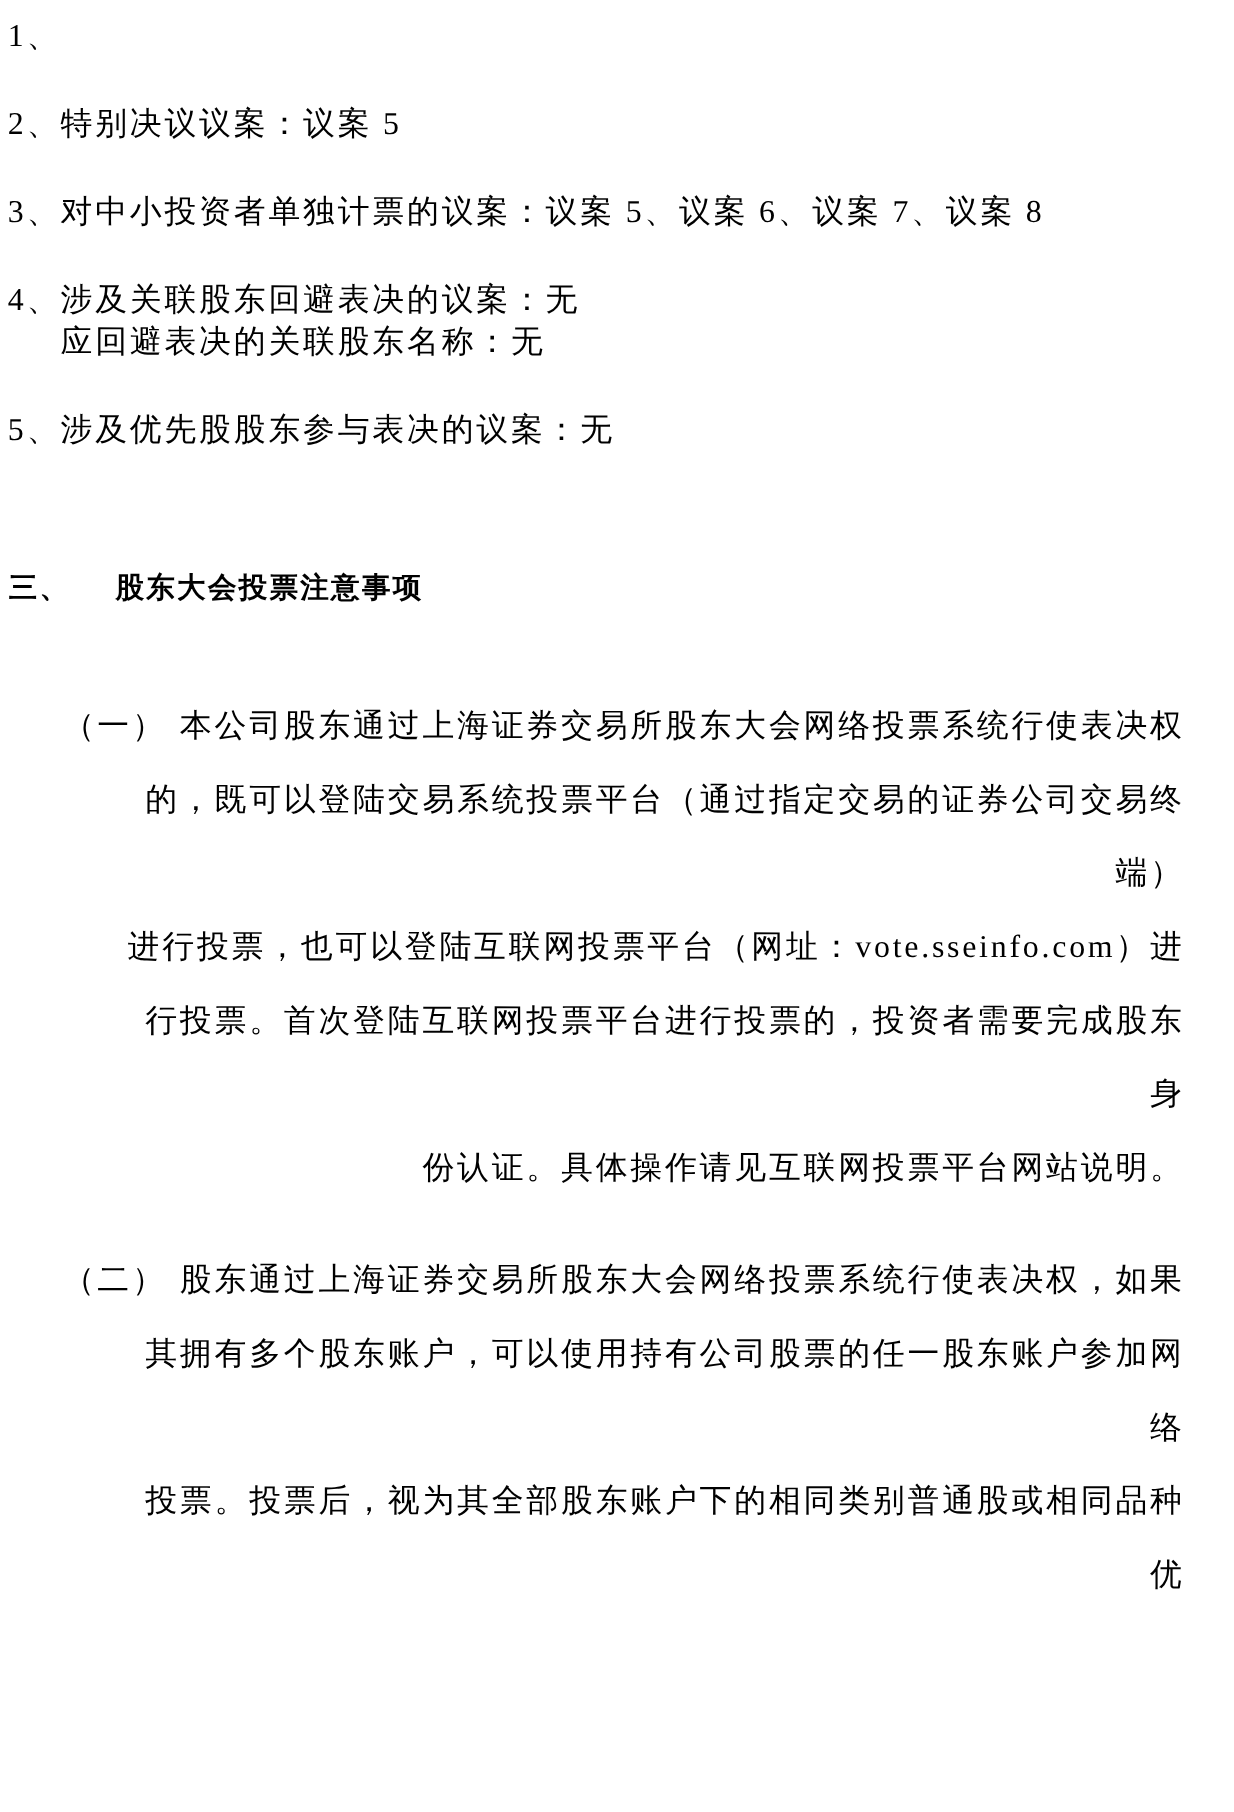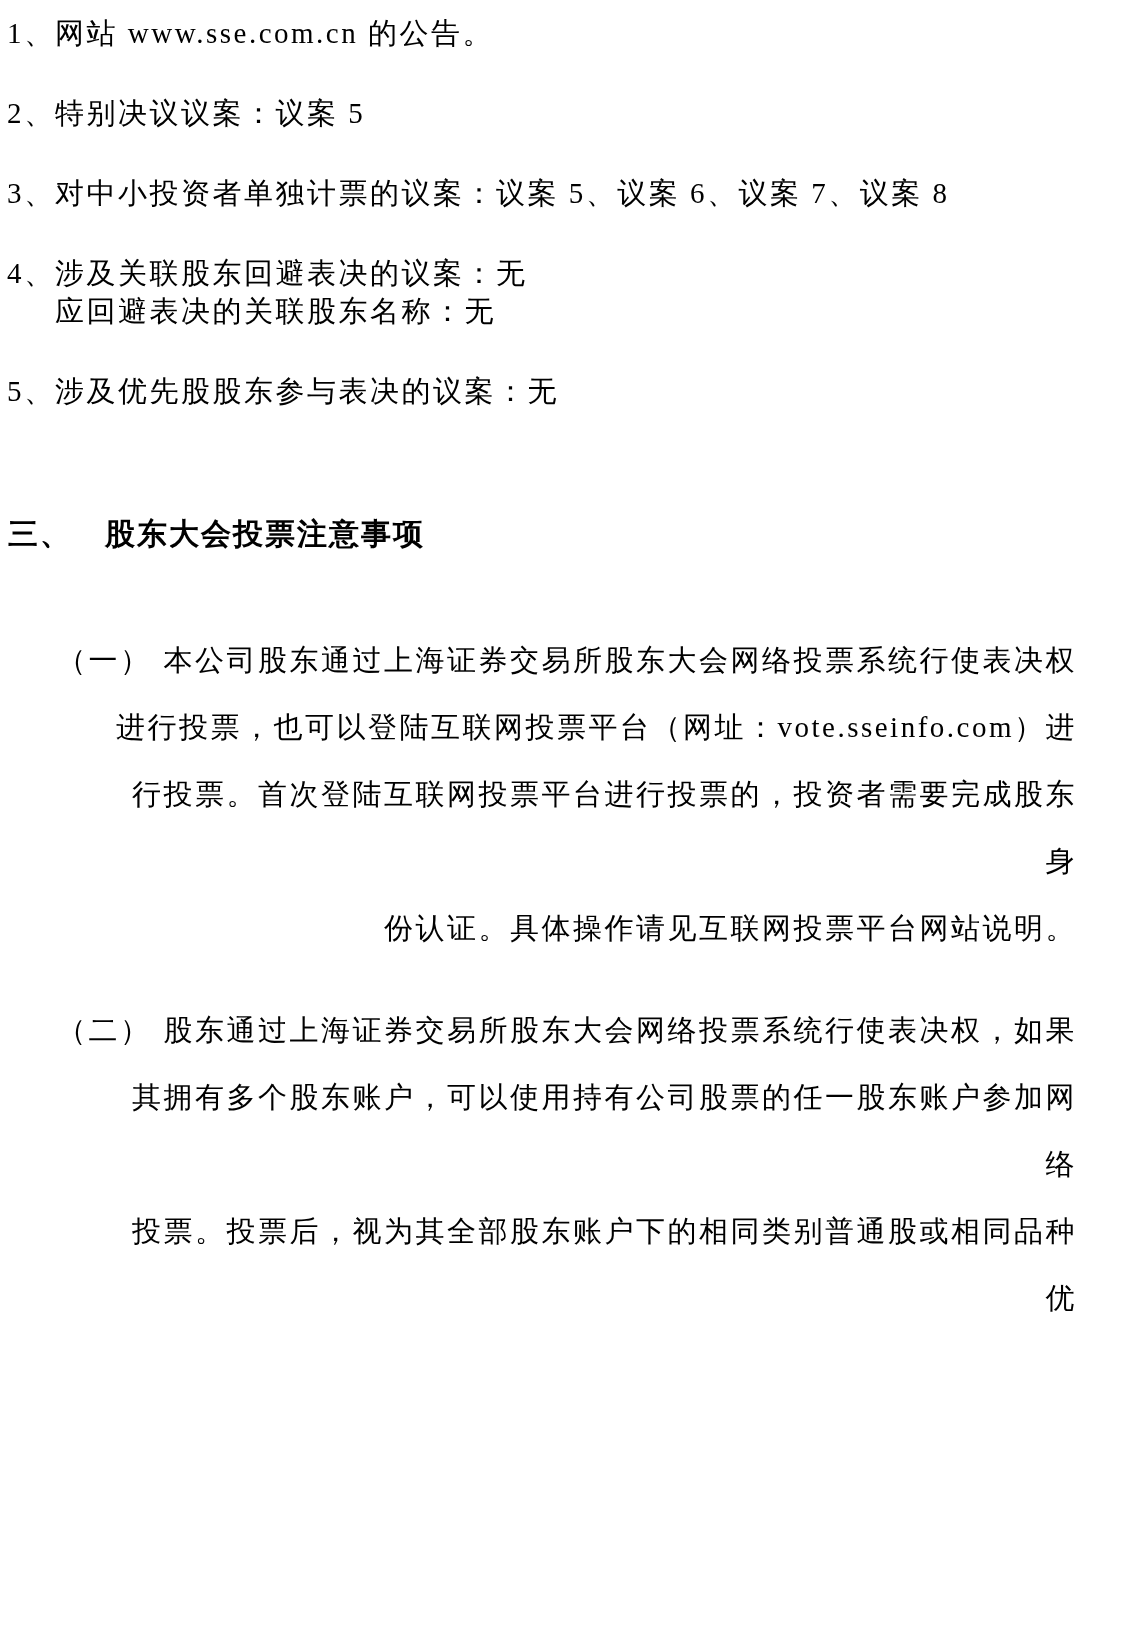--- a/index.html
+++ b/index.html
@@ -27,21 +27,21 @@
     line-height: 38px;
   }
   .item-lines { flex: 1; }
   .item-lines .line { line-height: 38px; }
   
   .heading {
     margin-top: 106px;
     padding-left: 8px;
     font-family: "Liberation Sans", "DejaVu Sans", sans-serif;
     font-weight: bold;
-    font-size: 30px;
+    font-size: 26px;
     letter-spacing: 2px;
     line-height: 36px;
   }
   .heading .h-marker { display: inline-block; width: 97px; }
   
   .notes { padding: 0 45px 0 105px; }
   .note { position: relative; margin-top: 35px; }
   .note.first-note { margin-top: 75px; }
   .note .n-marker {
     position: absolute;
@@ -55,21 +55,20 @@
 </head>
 <body>
 
 <div class="page">
 
   <section class="items">
 
     <div class="item">
       <span class="marker">1、</span>
       <div class="item-lines">
-        <div class="line">网站 www.sse.com.cn 的公告。</div>
       </div>
     </div>
 
     <div class="item">
       <span class="marker">2、</span>
       <div class="item-lines">
         <div class="line">特别决议议案：议案 5</div>
       </div>
     </div>
 
@@ -99,20 +98,21 @@
 
   <div class="heading">
     <span class="h-marker">三、</span><span class="h-title">股东大会投票注意事项</span>
   </div>
 
   <section class="notes">
 
     <div class="note first-note">
       <span class="n-marker">（一）</span>
       <div class="n-line first">本公司股东通过上海证券交易所股东大会网络投票系统行使表决权</div>
+      <div class="n-line">的，既可以登陆交易系统投票平台（通过指定交易的证券公司交易终端）</div>
       <div class="n-line">进行投票，也可以登陆互联网投票平台（网址：vote.sseinfo.com）进</div>
       <div class="n-line">行投票。首次登陆互联网投票平台进行投票的，投资者需要完成股东身</div>
       <div class="n-line">份认证。具体操作请见互联网投票平台网站说明。</div>
     </div>
 
     <div class="note">
       <span class="n-marker">（二）</span>
       <div class="n-line first">股东通过上海证券交易所股东大会网络投票系统行使表决权，如果</div>
       <div class="n-line">其拥有多个股东账户，可以使用持有公司股票的任一股东账户参加网络</div>
       <div class="n-line">投票。投票后，视为其全部股东账户下的相同类别普通股或相同品种优</div>

